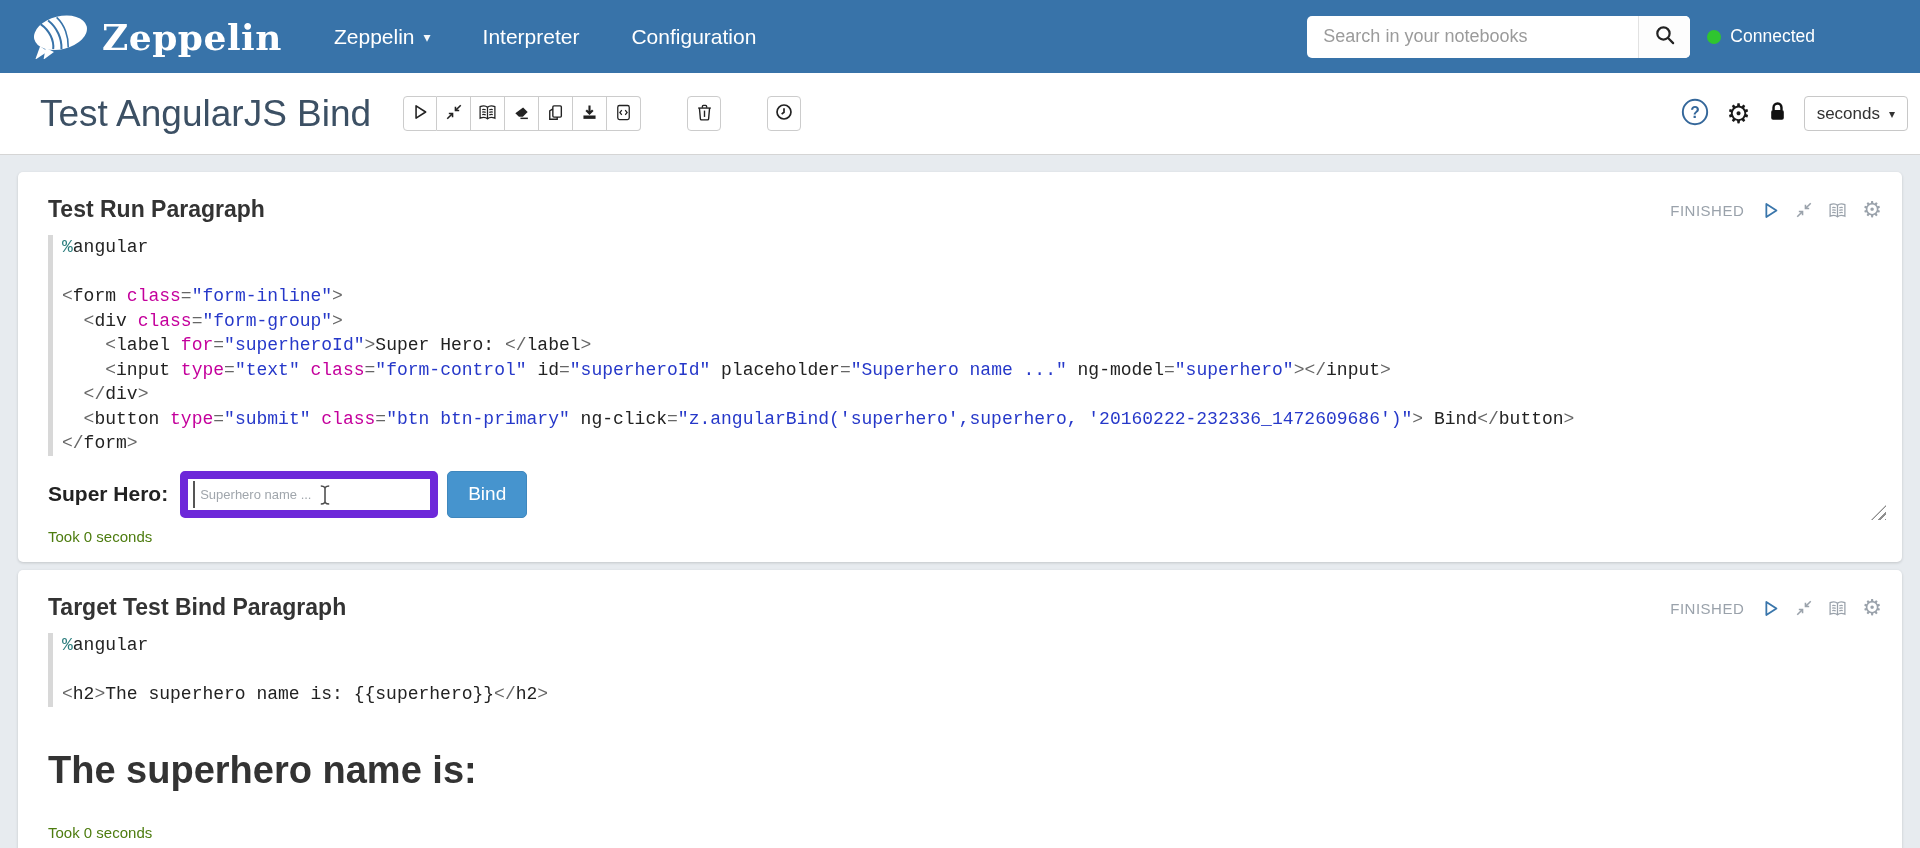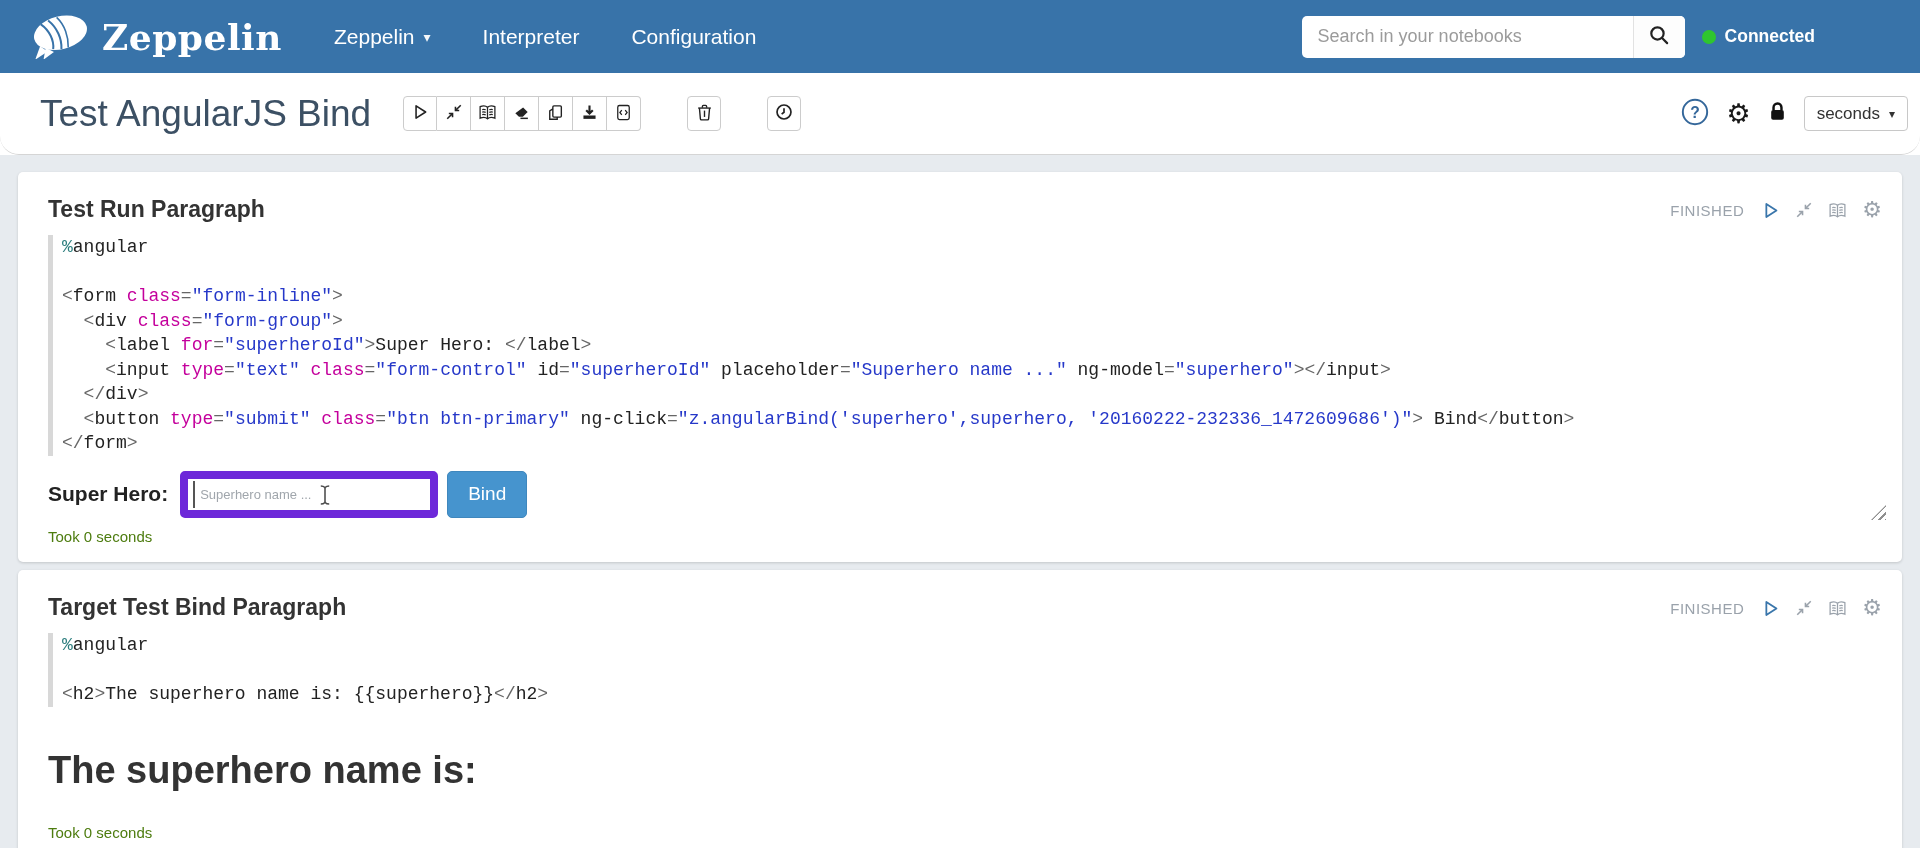--- a/index.html
+++ b/index.html
@@ -34,26 +34,26 @@
     border:none; outline:none; flex:1; font-size:18px; padding:0 16px; color:#333;
     font-family:"Liberation Sans", sans-serif; background:transparent;
   }
   .search-input::placeholder { color:#9b9b9b; }
   .search-btn {
     width:52px; border:none; border-left:1px solid #e2e2e2; background:#fdfdfd;
     display:flex; align-items:center; justify-content:center; cursor:pointer;
   }
   .connected { display:flex; align-items:center; gap:9px; margin-left:17px; }
   .conn-dot { width:14px; height:14px; border-radius:50%; background:#2fc52f; }
-  .conn-text { color:#fff; font-weight:bold; font-size:17.5px; white-space:nowrap; }
+  .conn-text { color:#fff; font-weight:normal; font-size:17.5px; white-space:nowrap; }
 
   
   .note-header {
     height:82px; background:#fff; border-bottom:1px solid #d5d5d5;
-    display:flex; align-items:center; padding:0 12px 0 40px;border-radius:19px;
+    display:flex; align-items:center; padding:0 12px 0 40px;
   }
   .note-title {
     font-size:37px; color:#3c5064; font-weight:500;
     margin-right:32px; white-space:nowrap; cursor:text;
   }
   .btn-group { display:flex; }
   .tbtn {
     width:34px; height:35px; background:#fff; border:1px solid #ccc;
     display:flex; align-items:center; justify-content:center;
     color:#222; cursor:pointer; padding:0;

